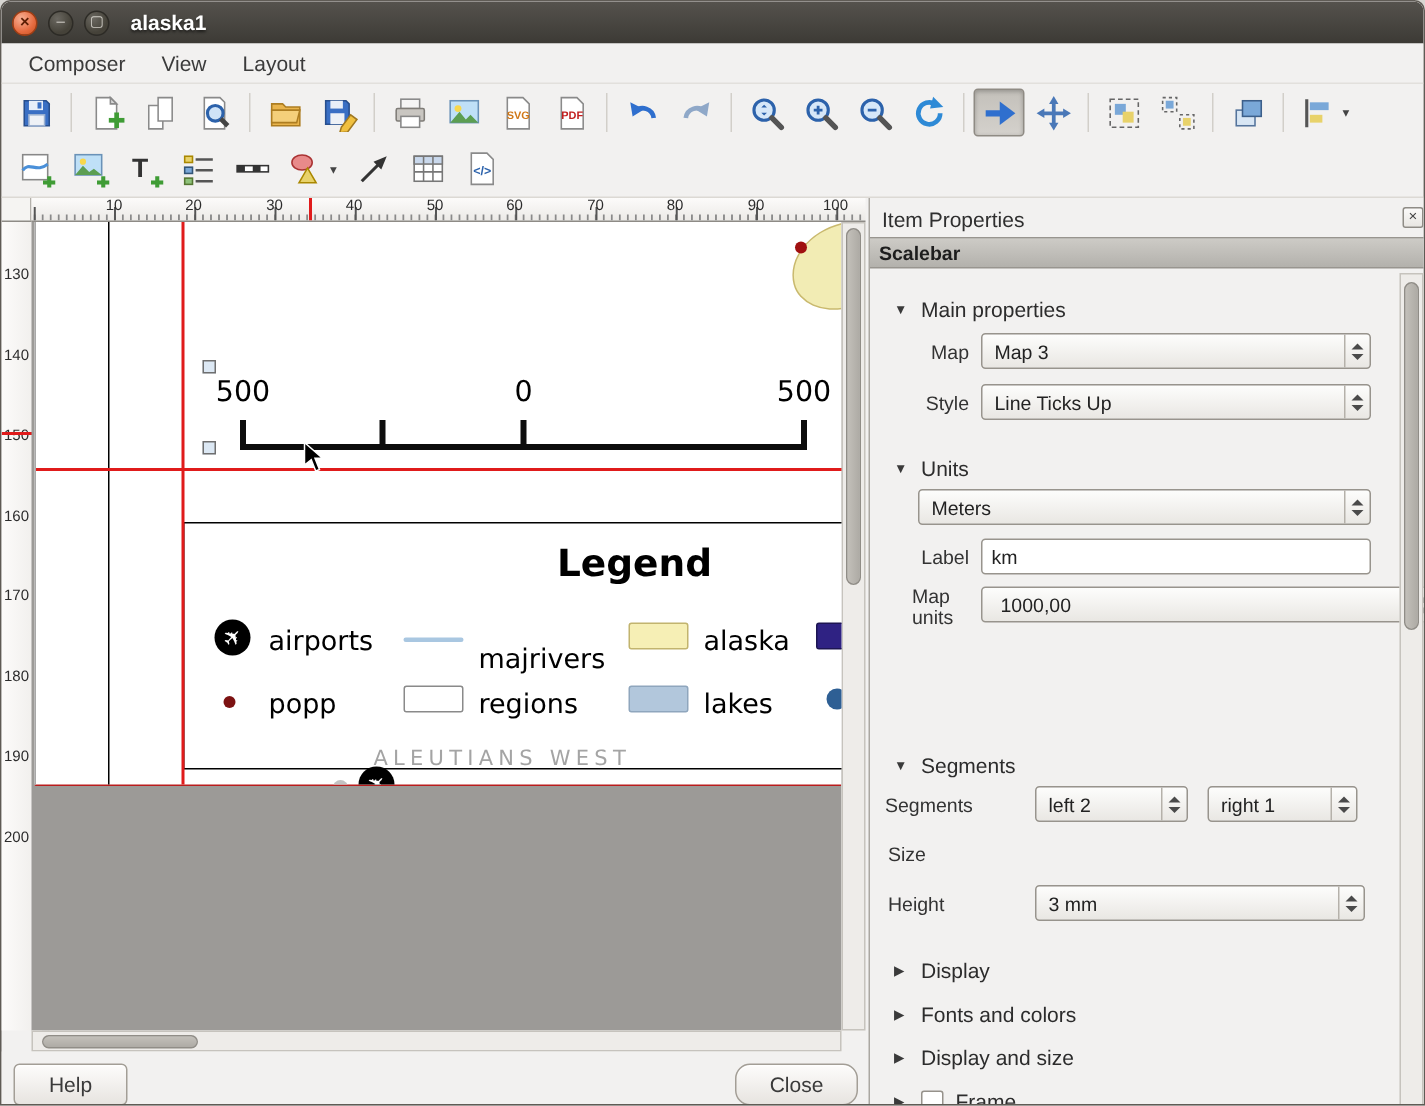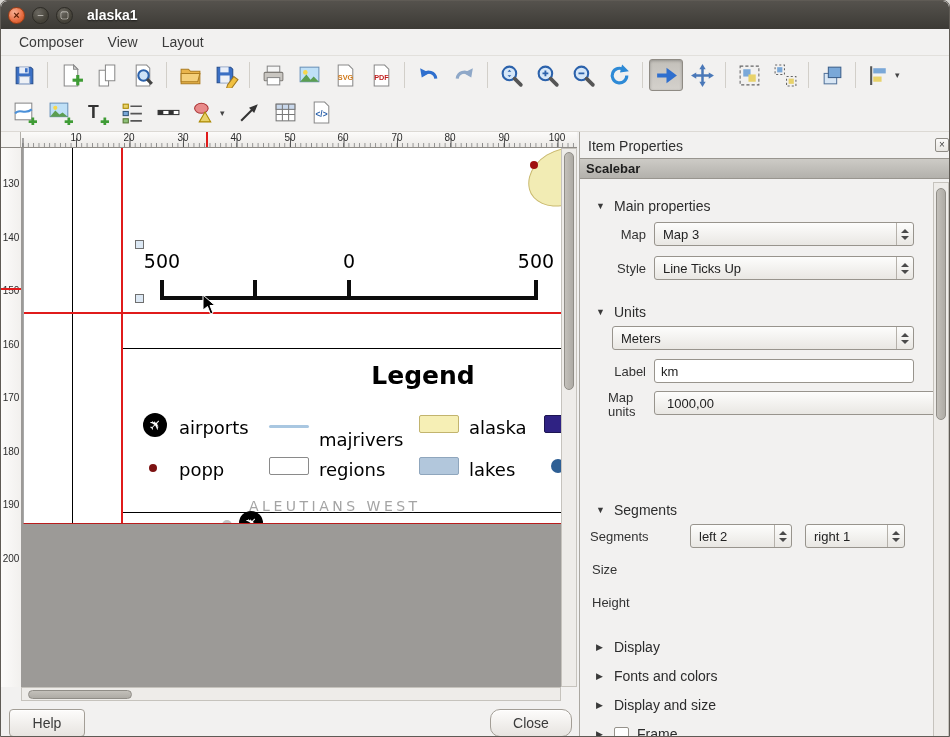--- a/index.html
+++ b/index.html
@@ -521,20 +521,27 @@
     </div>
     <div class="spin" style="left:225px;top:392px;width:100px;">
       <span>right 1</span>
       <span class="arrows">
           <i class="aru"></i>
           <i class="ard"></i>
         </span>
     </div>
     <span class="flabel" style="left:12px;top:430px;">Size</span>
     <span class="flabel" style="left:12px;top:463px;">Height</span>
+    <div class="spin" style="left:110px;top:458px;width:220px;">
+      <span>3 mm</span>
+      <span class="arrows">
+          <i class="aru"></i>
+          <i class="ard"></i>
+        </span>
+    </div>
 
     <div class="sec-head" style="top:505px;">
       <span class="tri">▶</span>
       <span class="txt">Display</span>
     </div>
     <div class="sec-head" style="top:534px;">
       <span class="tri">▶</span>
       <span class="txt">Fonts and colors</span>
     </div>
     <div class="sec-head" style="top:563px;">

